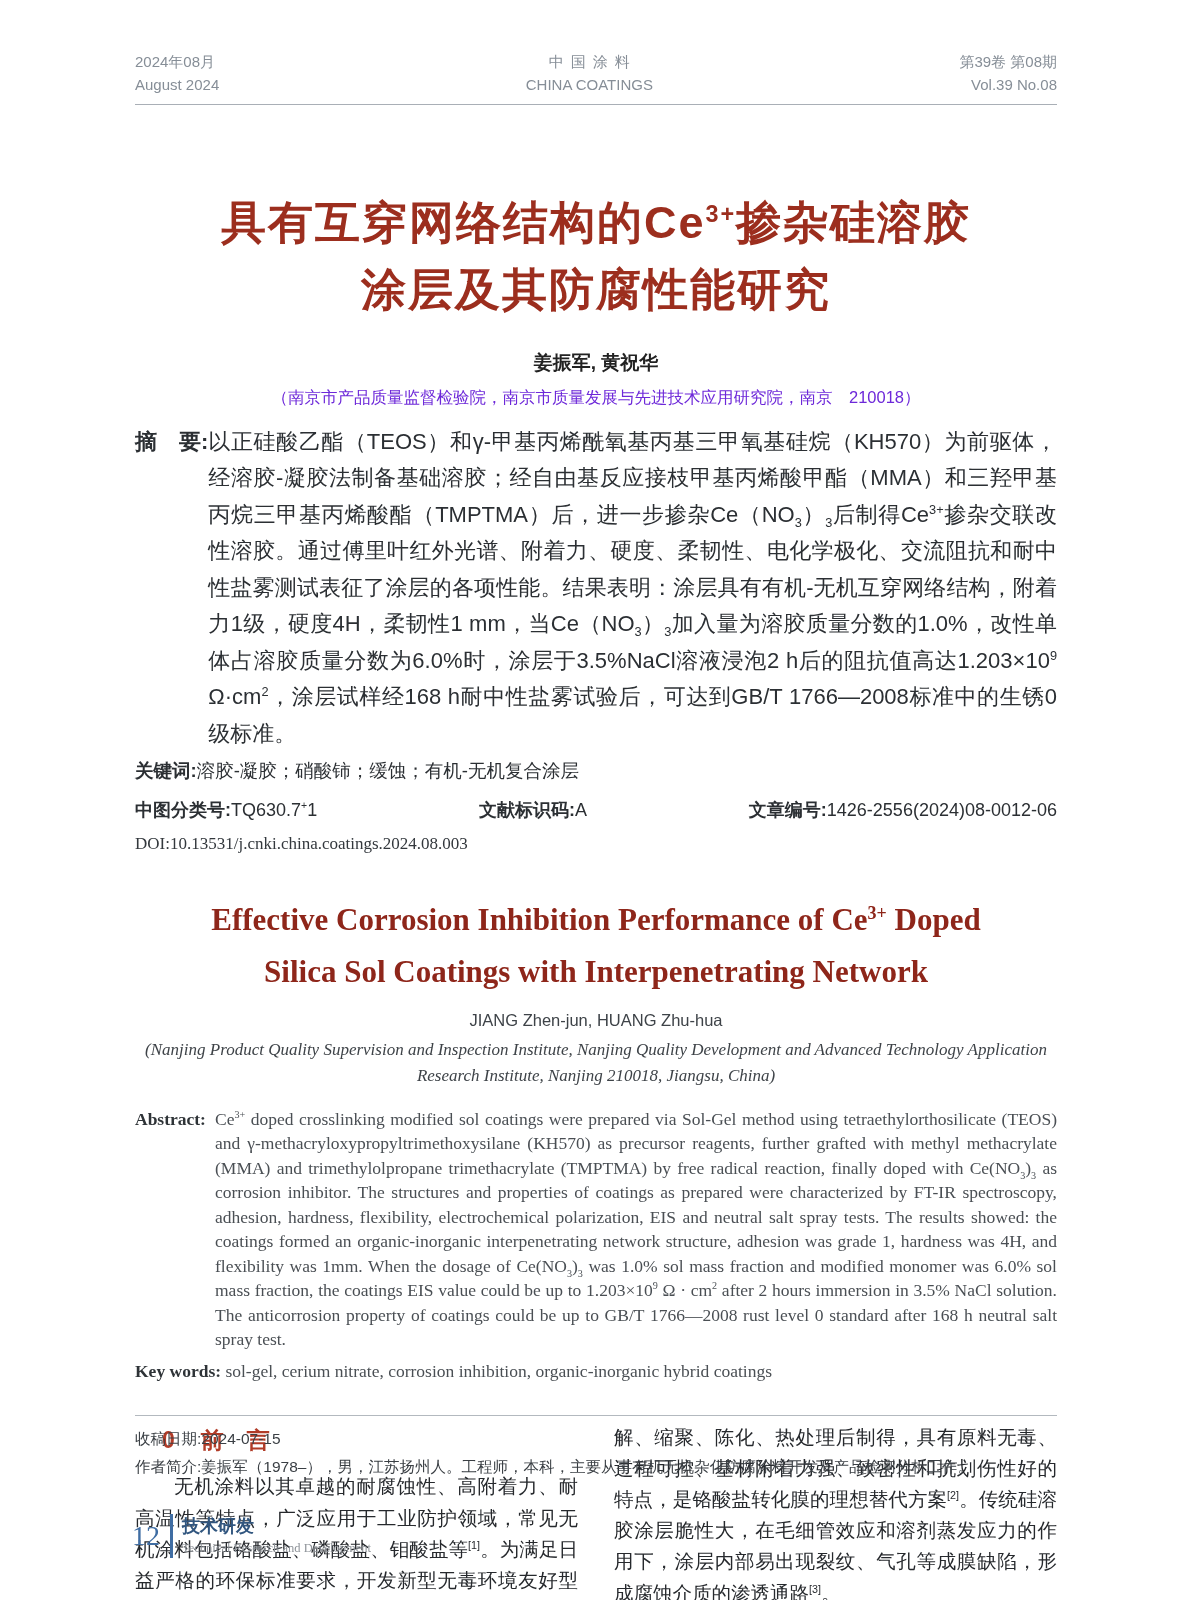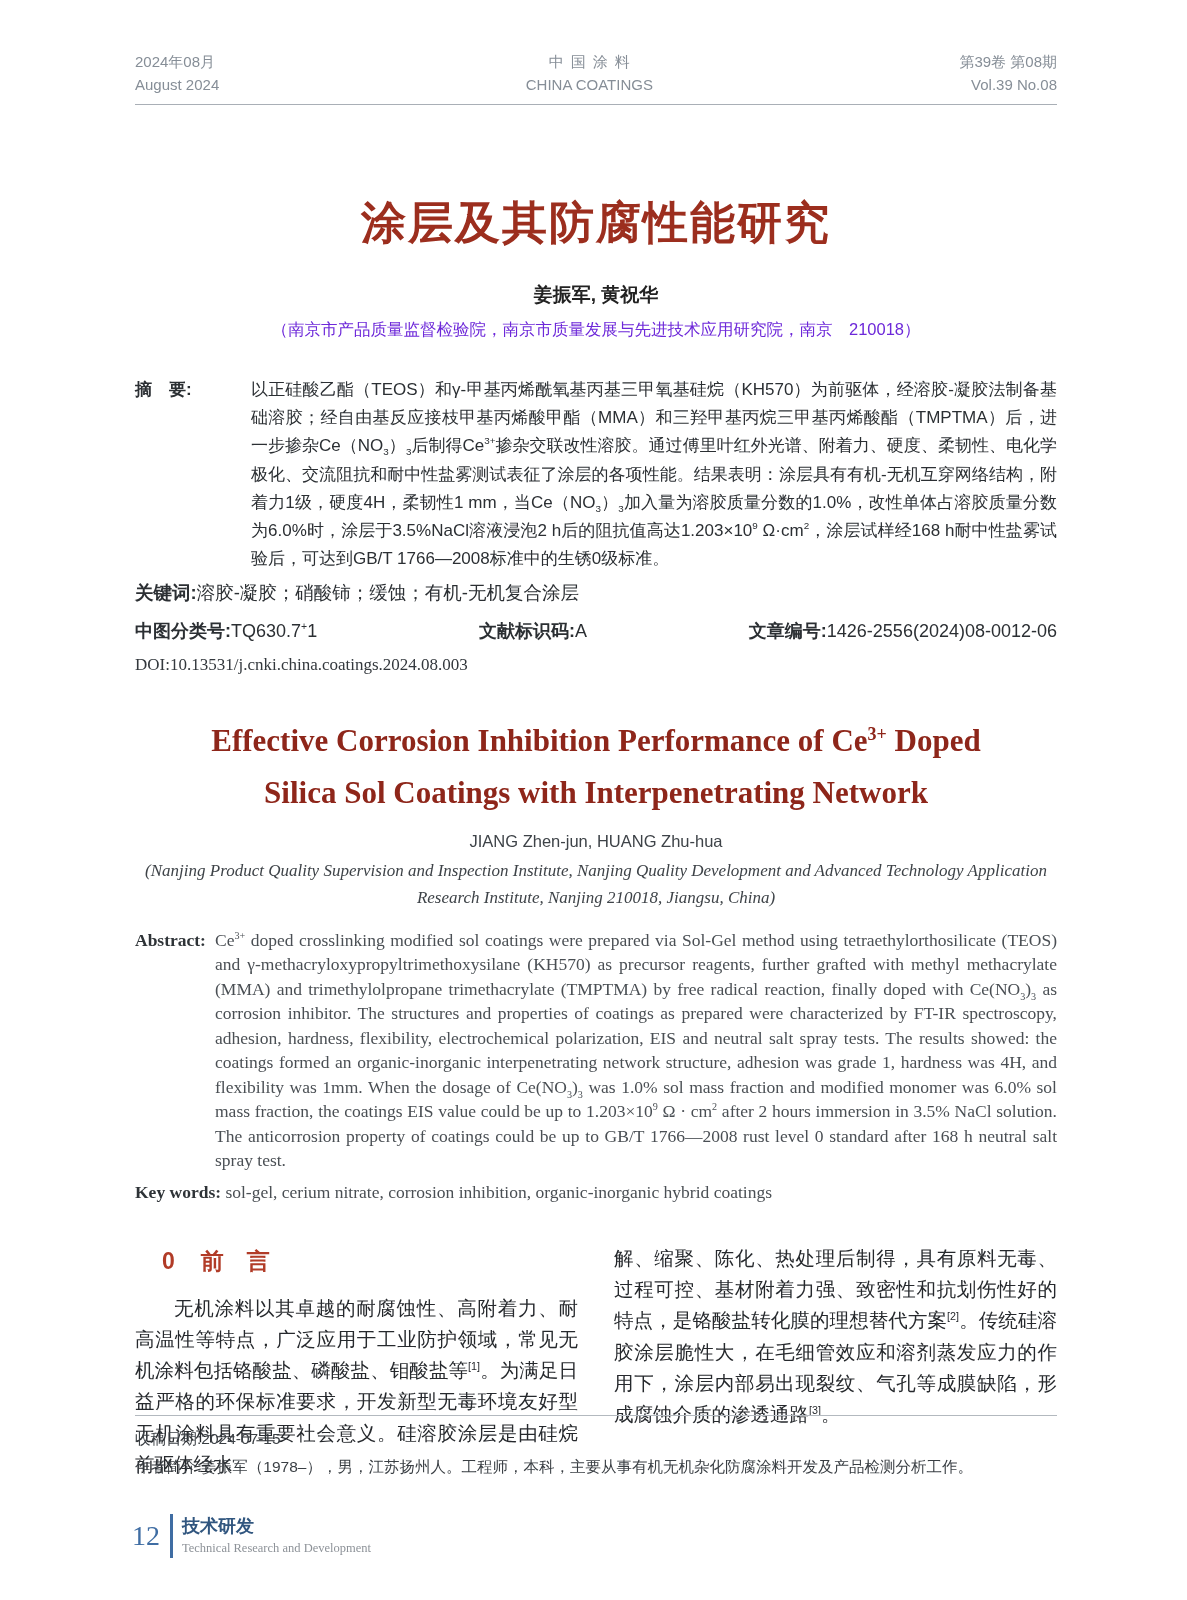--- a/index.html
+++ b/index.html
@@ -23,21 +23,21 @@
   .header-rule { border-bottom:1.5px solid #a9afb6; margin-top:7px; }
 
   
   .title-cn { margin-top:84px; text-align:center; color:#9c2e1e;
               font-size:45px; font-weight:bold; line-height:1.5; letter-spacing:2px; }
   .title-cn sup { font-size:52%; }
   .authors-cn { margin-top:26px; text-align:center; font-size:19px; font-weight:bold; color:#222; }
   .affil-cn { margin-top:11px; text-align:center; font-size:16.5px; color:#6d28d9; }
 
   
-  .abstract-cn { margin-top:35px; display:flex; font-size:17px; line-height:1.66; text-align:justify;gap:44px; }
+  .abstract-cn { margin-top:15px; display:flex; font-size:22px; line-height:1.66; text-align:justify; }
   .abstract-cn .lab { font-weight:bold; flex:0 0 72px; white-space:nowrap; }
   .abstract-cn .txt { flex:1; }
   .keywords-cn { margin-top:4px; font-size:18.5px; line-height:1.6; }
   .keywords-cn .lab { font-weight:bold; }
   .meta-row { margin-top:12px; display:flex; justify-content:space-between; font-size:18px; }
   .meta-row .lab { font-weight:bold; font-weight:600; }
   .doi-line { margin-top:12px; font-family:"Liberation Serif","DejaVu Serif",serif; font-size:17px; color:#33383d; }
 
   
   .title-en { margin-top:40px; text-align:center; color:#8e261a;
@@ -92,20 +92,21 @@
       <div>CHINA COATINGS</div>
     </div>
     <div class="jh-col right">
       <div>第39卷 第08期</div>
       <div>Vol.39  No.08</div>
     </div>
   </div>
   <div class="header-rule"></div>
 
   <h1 class="title-cn">
+    <div>具有互穿网络结构的Ce<sup>3+</sup>掺杂硅溶胶</div>
     <div>涂层及其防腐性能研究</div>
   </h1>
 
   <div class="authors-cn">姜振军, 黄祝华</div>
   <div class="affil-cn">（南京市产品质量监督检验院，南京市质量发展与先进技术应用研究院，南京　210018）</div>
 
   <div class="abstract-cn">
     <span class="lab">摘　要:</span>
     <span class="txt">以正硅酸乙酯（TEOS）和γ-甲基丙烯酰氧基丙基三甲氧基硅烷（KH570）为前驱体，经溶胶-凝胶法制备基础溶胶；经自由基反应接枝甲基丙烯酸甲酯（MMA）和三羟甲基丙烷三甲基丙烯酸酯（TMPTMA）后，进一步掺杂Ce（NO<sub>3</sub>）<sub>3</sub>后制得Ce<sup>3+</sup>掺杂交联改性溶胶。通过傅里叶红外光谱、附着力、硬度、柔韧性、电化学极化、交流阻抗和耐中性盐雾测试表征了涂层的各项性能。结果表明：涂层具有有机-无机互穿网络结构，附着力1级，硬度4H，柔韧性1 mm，当Ce（NO<sub>3</sub>）<sub>3</sub>加入量为溶胶质量分数的1.0%，改性单体占溶胶质量分数为6.0%时，涂层于3.5%NaCl溶液浸泡2 h后的阻抗值高达1.203×10<sup>9</sup> Ω·cm<sup>2</sup>，涂层试样经168 h耐中性盐雾试验后，可达到GB/T 1766—2008标准中的生锈0级标准。</span>
   </div>

